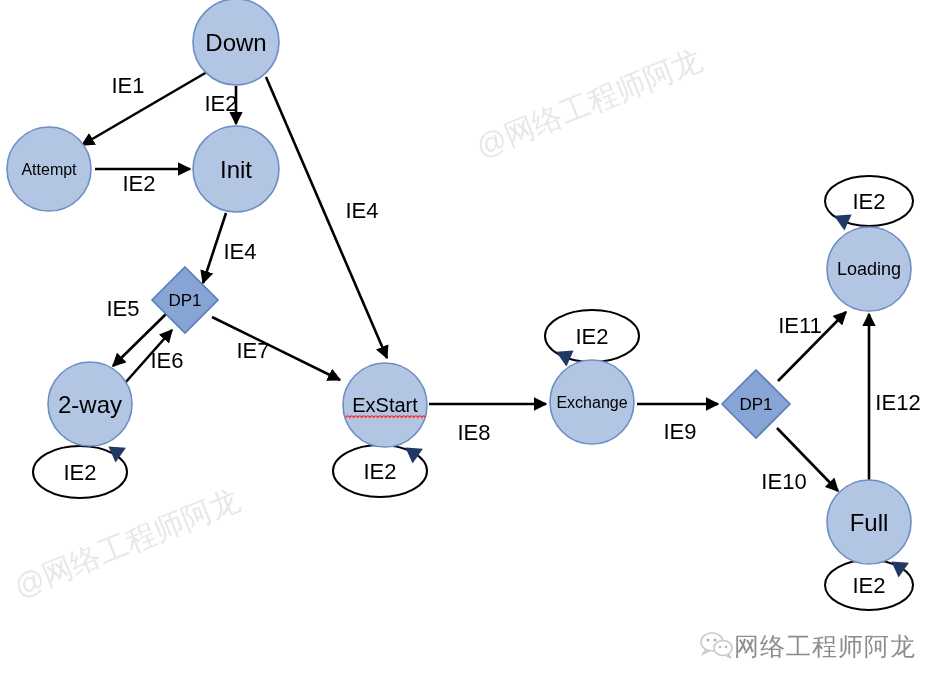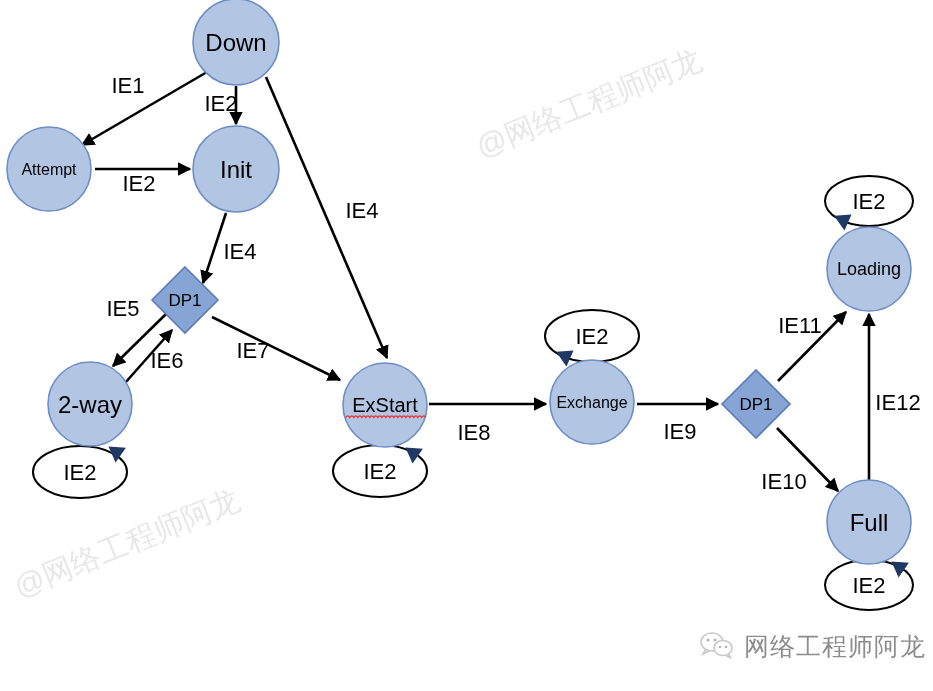--- a/index.html
+++ b/index.html
@@ -81,21 +81,20 @@
     pointer-events: none;
   }
   #watermark-top { left: 470px; top: 130px; }
   #watermark-bottom { left: 8px; top: 570px; }
   #footer-brand {
     position: absolute;
     left: 700px;
     top: 630px;
     display: flex;
     align-items: center;
-    gap: 10px;
   }
   #footer-brand .brand-text {
     font-family: "Liberation Sans", sans-serif;
     font-size: 25px;
     color: #8d8d8d;
     letter-spacing: 1px;
   }
 </style>
 </head>
 <body>

